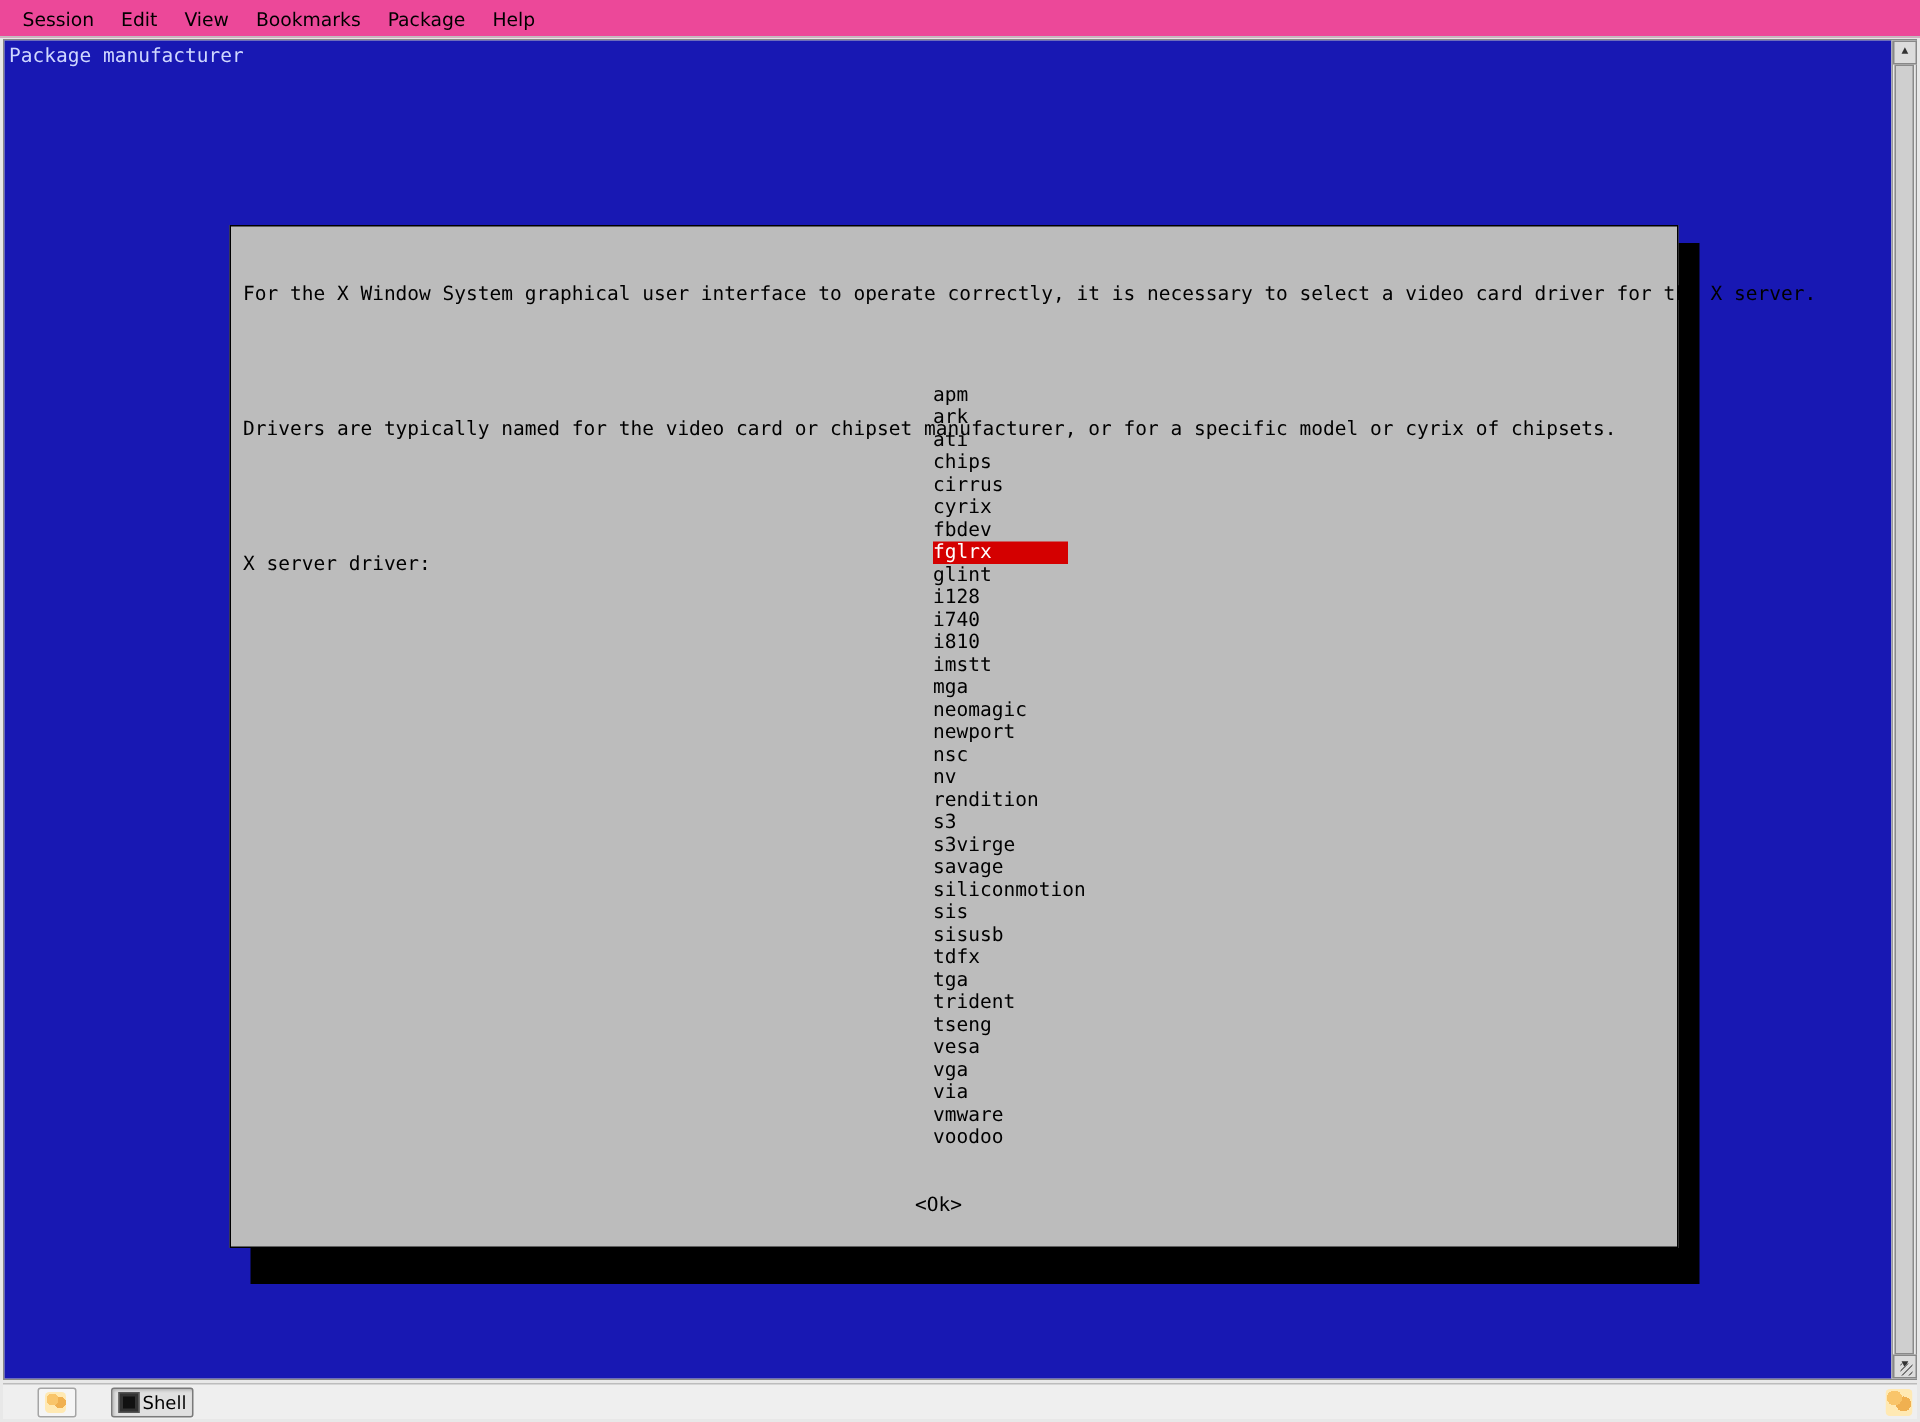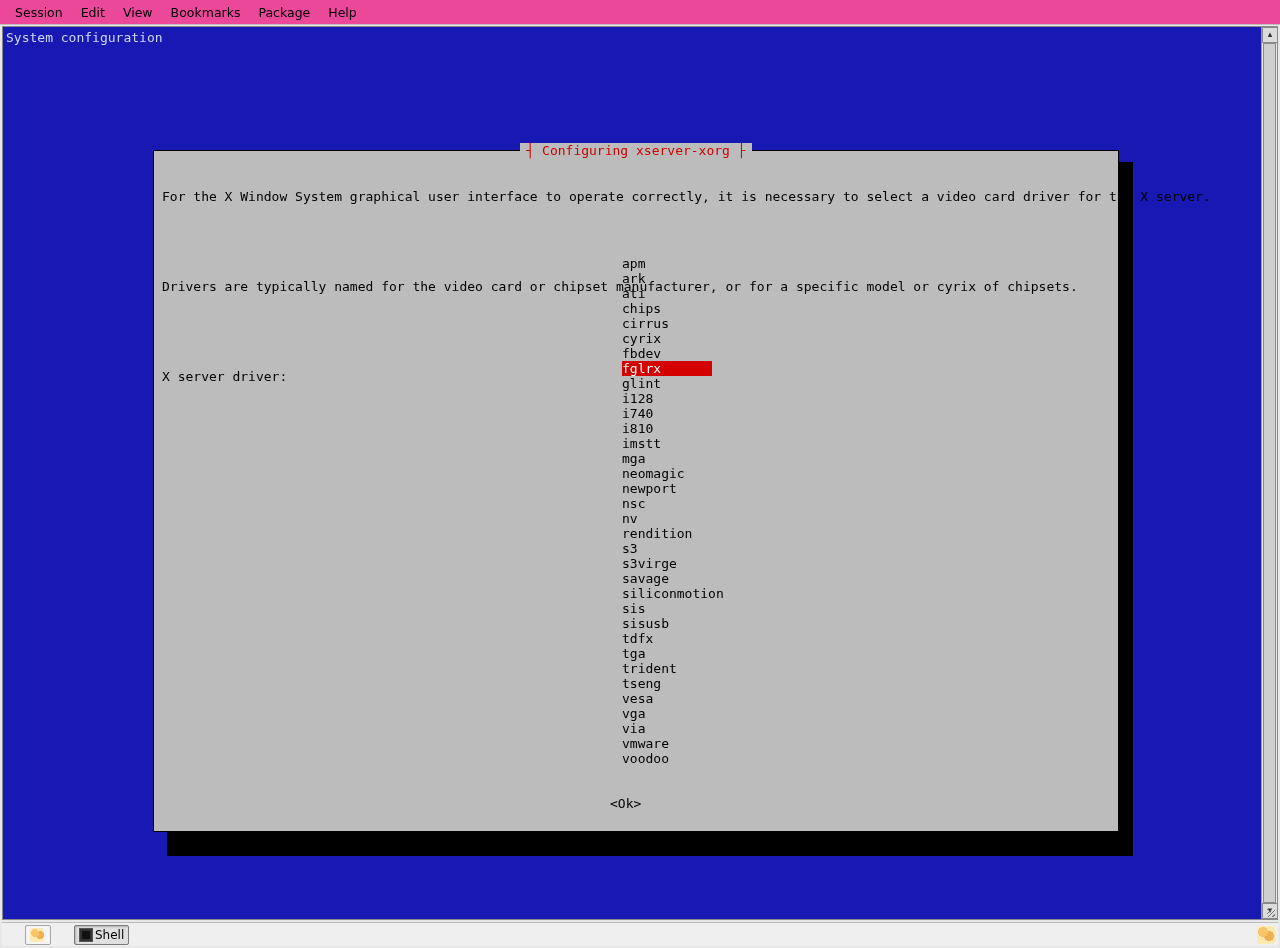--- a/index.html
+++ b/index.html
@@ -54,28 +54,25 @@
   <div class="item">Session</div>
   <div class="item">Edit</div>
   <div class="item">View</div>
   <div class="item">Bookmarks</div>
   <div class="item">Package</div>
   <div class="item">Help</div>
 </div>
 
 <div class="viewport-wrap">
   <div class="viewport">
-    <div class="pkgtitle">System configuration</div>
+    <div class="pkgtitle">Package manufacturer</div>
 
     <div class="shadow" style="top:135px; left:164px; width:966px; height:694px;"></div>
 
     <div class="dialog" style="top:123px; left:150px; width:966px; height:682px;">
-      <div class="dlg-title-wrap">
-        <span class="dlg-title">┤ <span>Configuring xserver-xorg</span> ├</span>
-      </div>
       <div class="dlg-body">
         <div>For the X Window System graphical user interface to operate correctly, it is necessary to select a video card driver for the X server.</div>
         <div style="height:15px"></div>
         <div>Drivers are typically named for the video card or chipset manufacturer, or for a specific model or cyrix of chipsets.</div>
         <div style="height:15px"></div>
         <div>X server driver:</div>
 
         <div class="driver-list" style="top:97px" id="driver-list"><div class="driver-item">apm</div><div class="driver-item">ark</div><div class="driver-item">ati</div><div class="driver-item">chips</div><div class="driver-item">cirrus</div><div class="driver-item">cyrix</div><div class="driver-item">fbdev</div><div class="driver-item selected">fglrx</div><div class="driver-item">glint</div><div class="driver-item">i128</div><div class="driver-item">i740</div><div class="driver-item">i810</div><div class="driver-item">imstt</div><div class="driver-item">mga</div><div class="driver-item">neomagic</div><div class="driver-item">newport</div><div class="driver-item">nsc</div><div class="driver-item">nv</div><div class="driver-item">rendition</div><div class="driver-item">s3</div><div class="driver-item">s3virge</div><div class="driver-item">savage</div><div class="driver-item">siliconmotion</div><div class="driver-item">sis</div><div class="driver-item">sisusb</div><div class="driver-item">tdfx</div><div class="driver-item">tga</div><div class="driver-item">trident</div><div class="driver-item">tseng</div><div class="driver-item">vesa</div><div class="driver-item">vga</div><div class="driver-item">via</div><div class="driver-item">vmware</div><div class="driver-item">voodoo</div></div>
 
         <div class="ok" style="top:637px">&lt;Ok&gt;</div>

